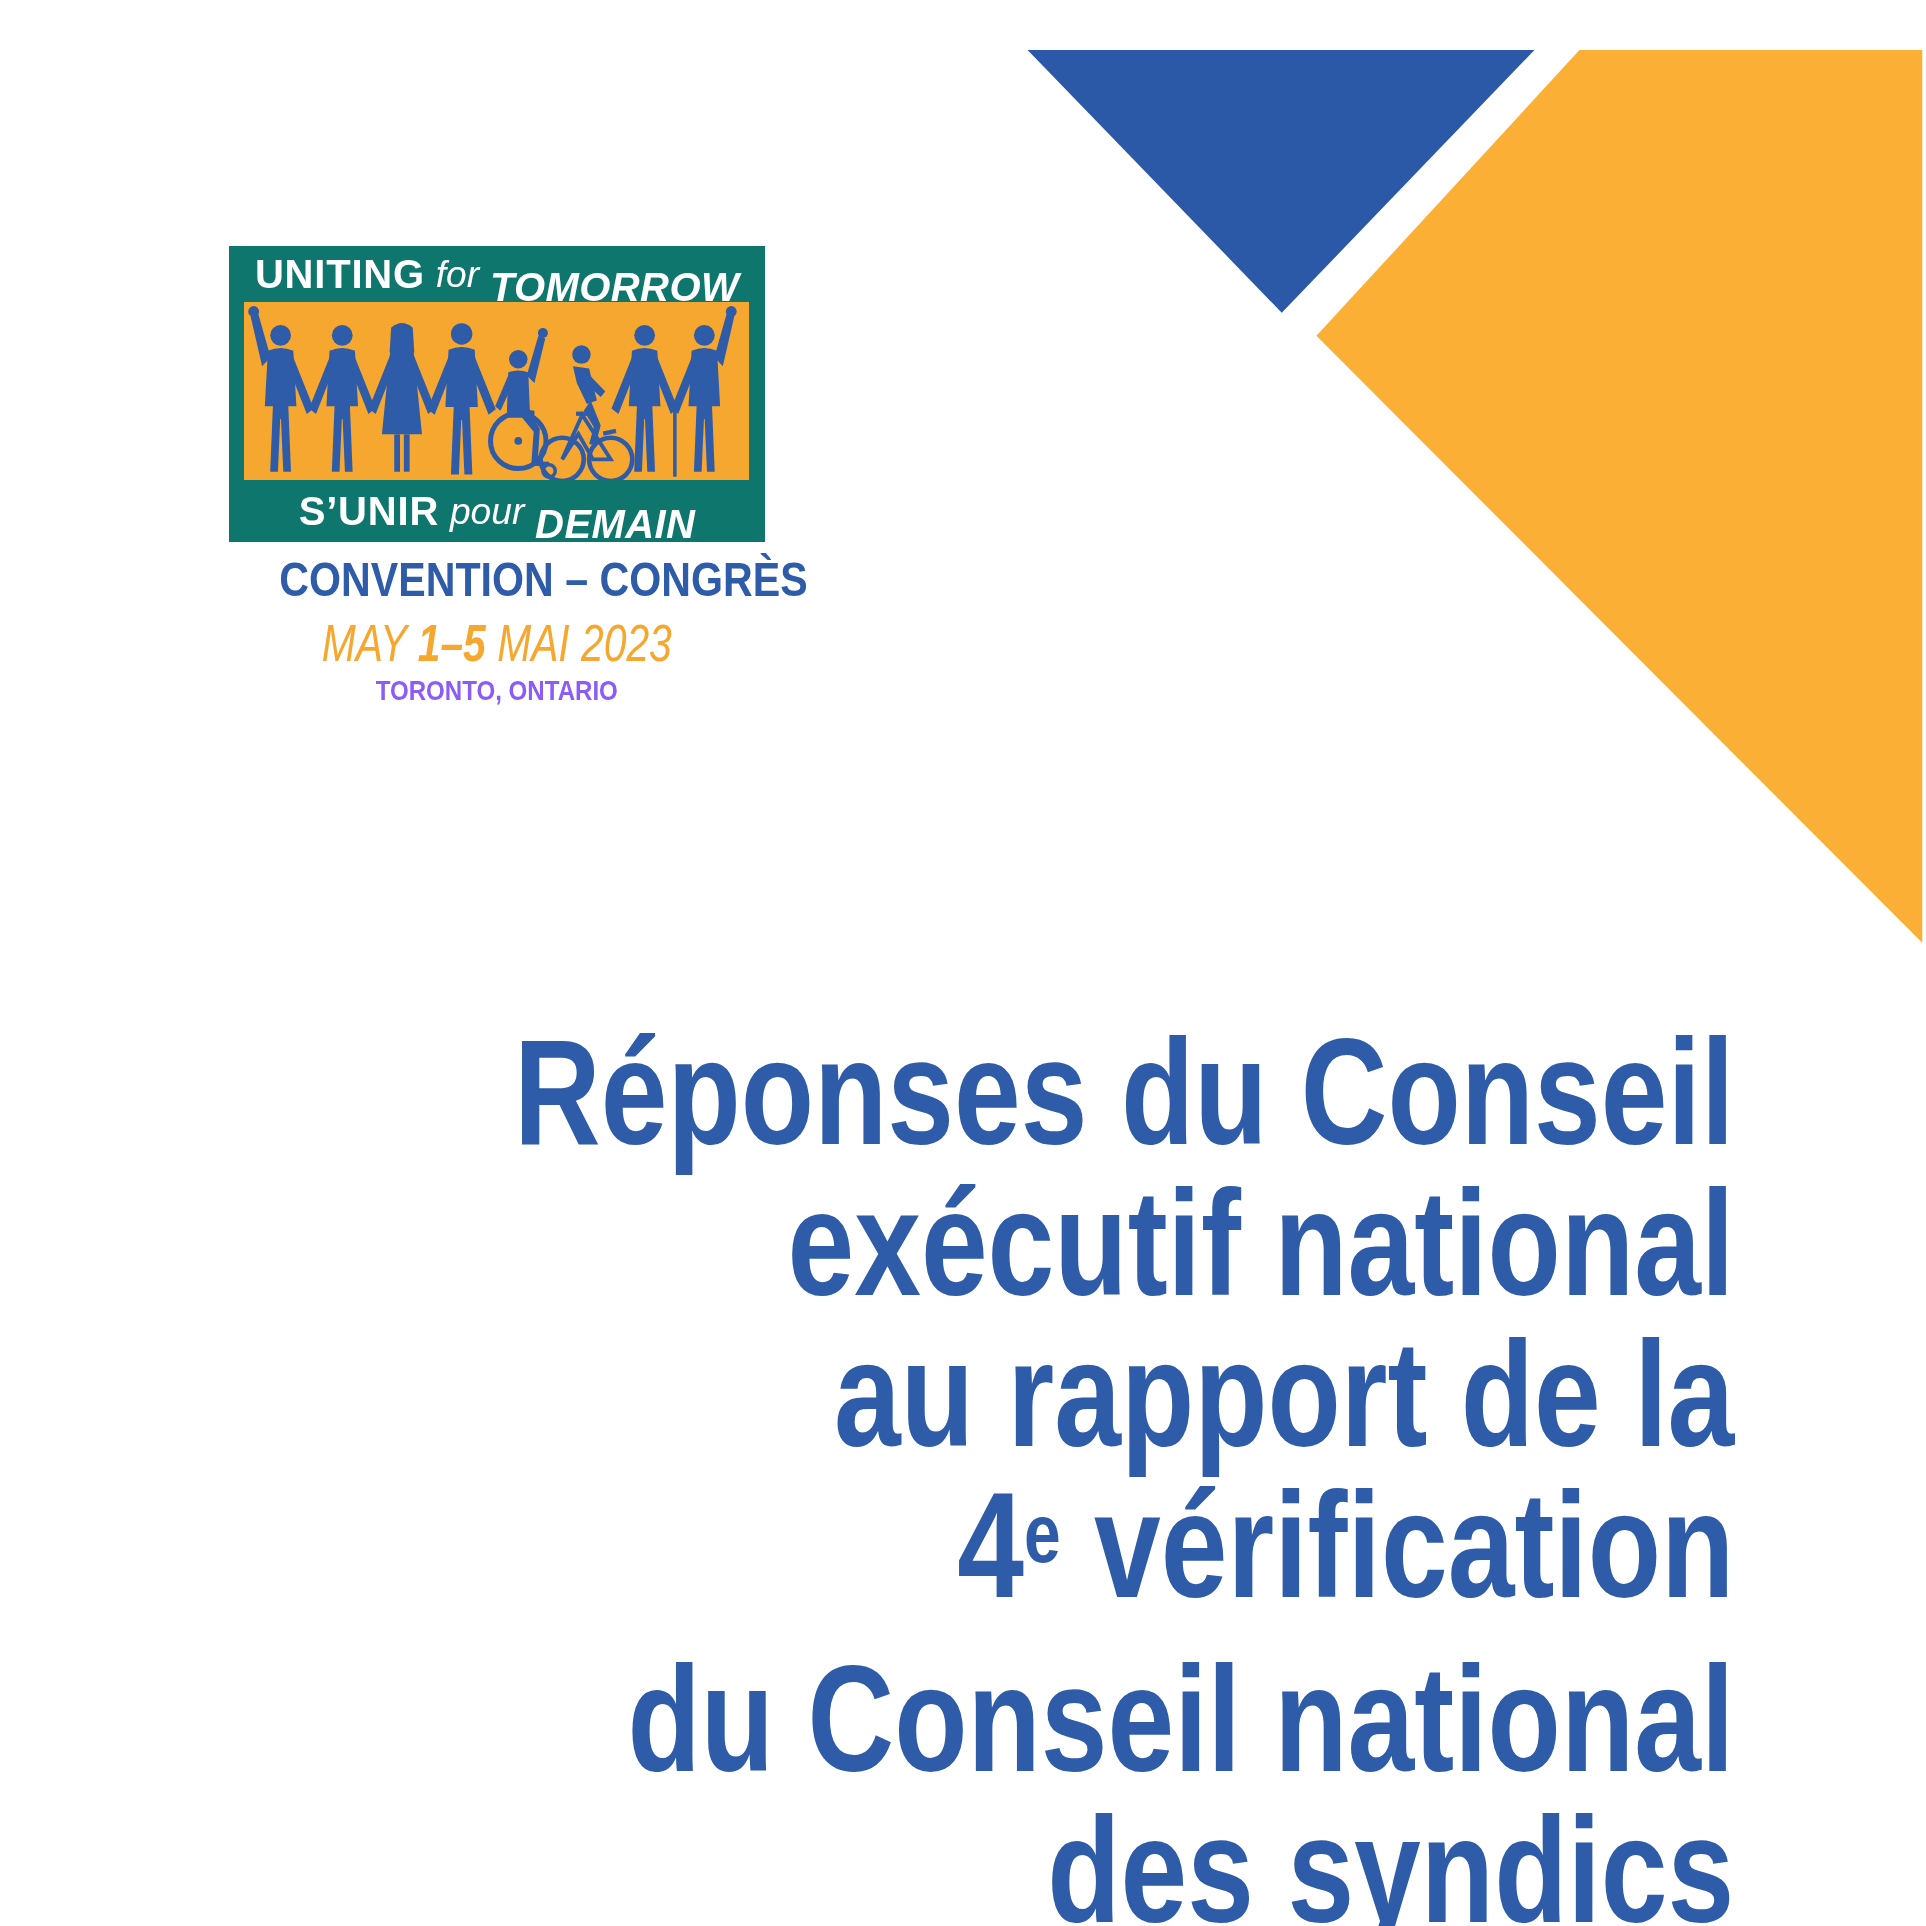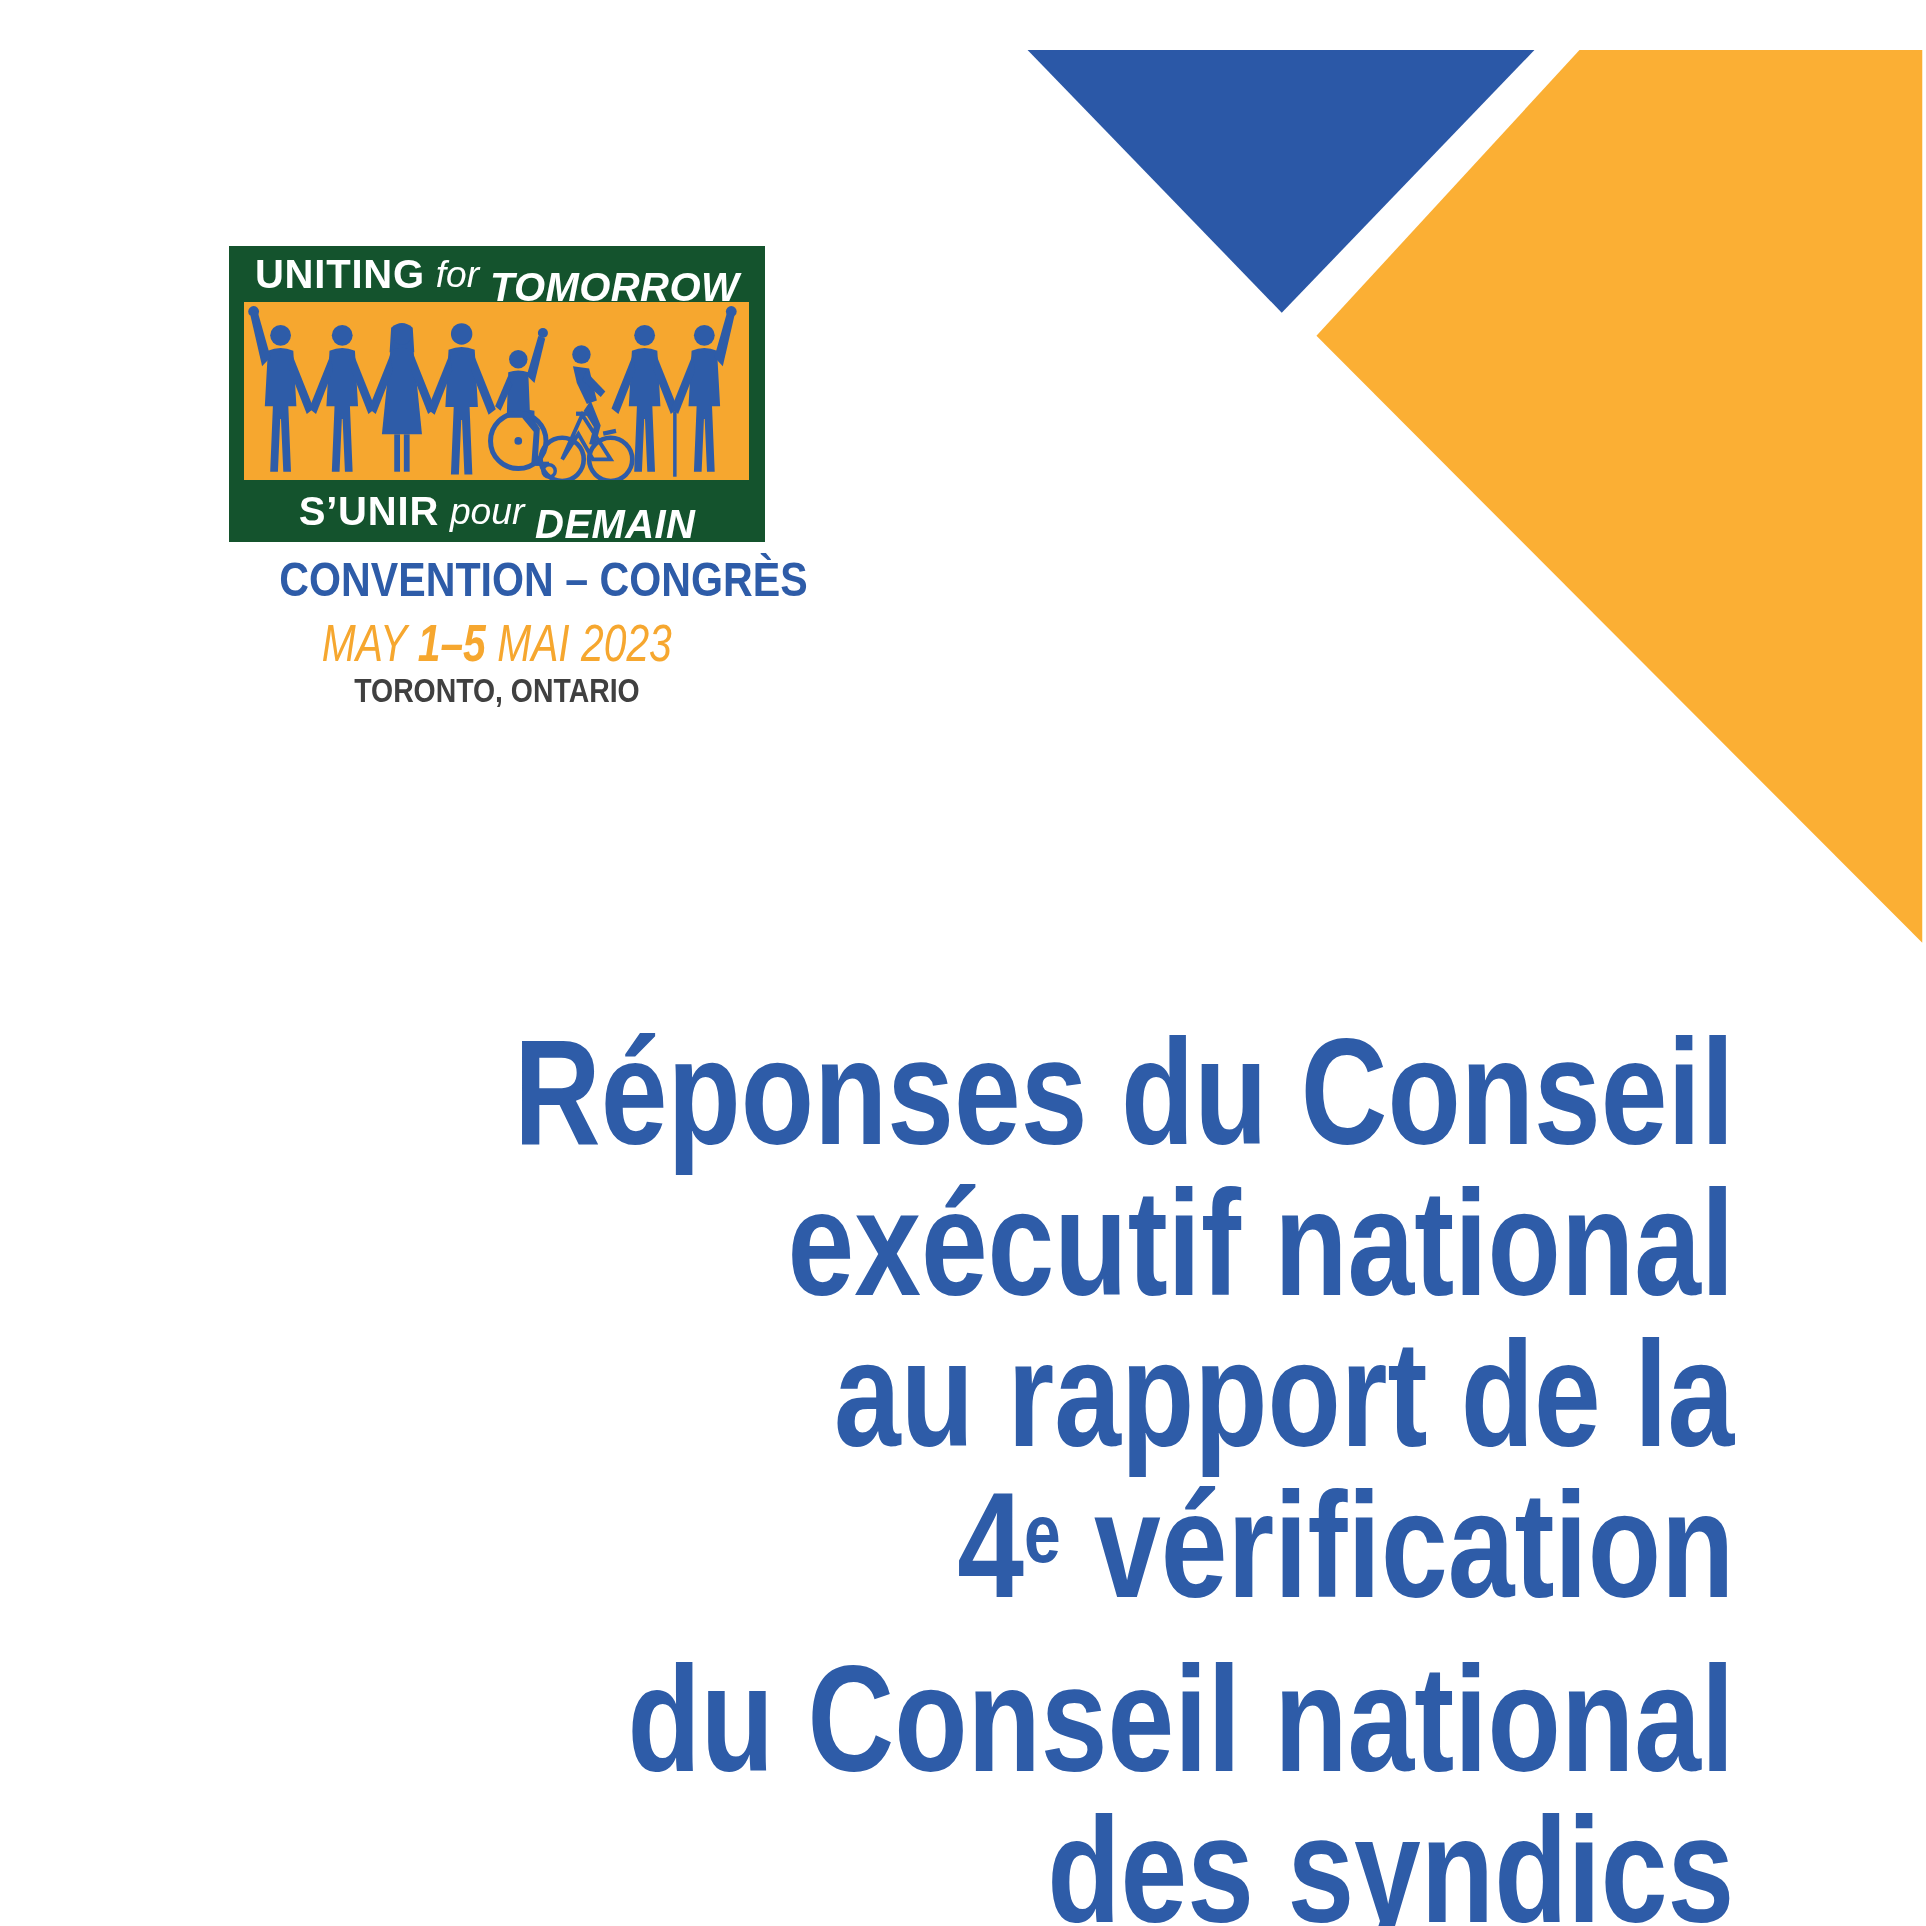--- a/index.html
+++ b/index.html
@@ -5,21 +5,21 @@
   html,body{margin:0;padding:0;}
   body{
     width:1965px;height:2542px;position:relative;background:#ffffff;
     font-family:"Liberation Sans",sans-serif;overflow:hidden;
   }
   
   #corner-shapes{position:absolute;left:0;top:0;width:1965px;height:2542px;z-index:0;}
   
   .logo-box{
     position:absolute;left:229px;top:246px;width:536px;height:296px;
-    background:#14532d;z-index:2;
+    background:#0f766e;z-index:2;
   }
   .logo-strip{
     position:absolute;left:0;width:100%;display:flex;align-items:center;justify-content:center;
     color:#ffffff;white-space:nowrap;
   }
   .strip-top{top:0;height:56px;font-size:40px;}
   .strip-bottom{bottom:0;height:62px;font-size:40px;}
   .w-bold{font-weight:700;letter-spacing:0.8px;}
   .w-ital{font-style:italic;font-weight:400;margin:0 10.8px;font-size:0.93em;}
   .w-bital{font-style:italic;font-weight:700;letter-spacing:0.4px;margin-top:27px;}
@@ -28,21 +28,21 @@
   }
   .orange-band svg{display:block;width:100%;height:100%;}
   
   .cline{position:absolute;left:229px;width:536px;text-align:center;white-space:nowrap;z-index:2;}
   .cline>span{display:inline-block;}
   .conv{top:555px;font-size:49px;line-height:49px;font-weight:700;color:#2E5CA8;}
   .conv>span{transform:scaleX(0.84);transform-origin:50% 50%;}
   .dates{top:618px;font-size:51px;line-height:51px;color:#F6A72F;font-weight:400;font-style:italic;}
   .dates>span{transform:scaleX(0.80);transform-origin:50% 50%;}
   .dates .bold-range{font-weight:700;}
-  .city{top:671px;font-size:33px;line-height:39px;font-weight:700;color:#404040;}
+  .city{top:671px;font-size:28px;line-height:39px;font-weight:700;color:#8b5cf6;}
   .city>span{transform:scaleX(0.86);transform-origin:50% 50%;}
   
   .cover-title{
     position:absolute;right:231px;top:1017px;text-align:right;color:#2E5CA8;
     font-size:150px;line-height:151px;font-weight:700;white-space:nowrap;
     transform:scaleX(0.80);transform-origin:100% 0%;z-index:2;
   }
   .cover-title sup{font-size:55%;position:relative;top:-0.42em;vertical-align:baseline;}
 </style>
 </head>

